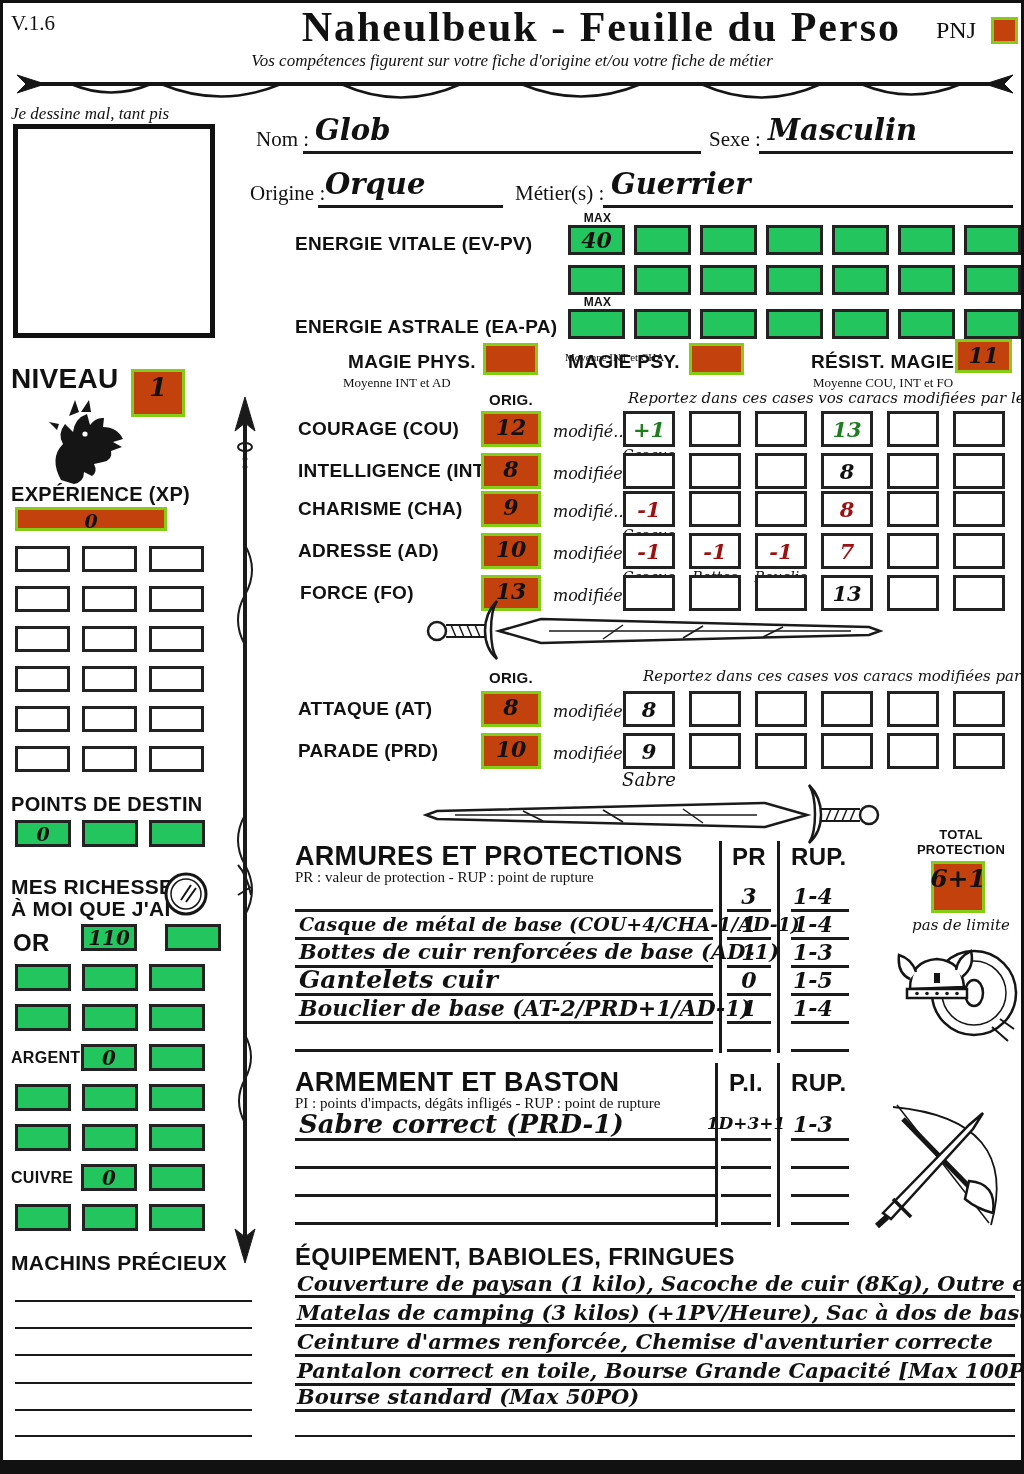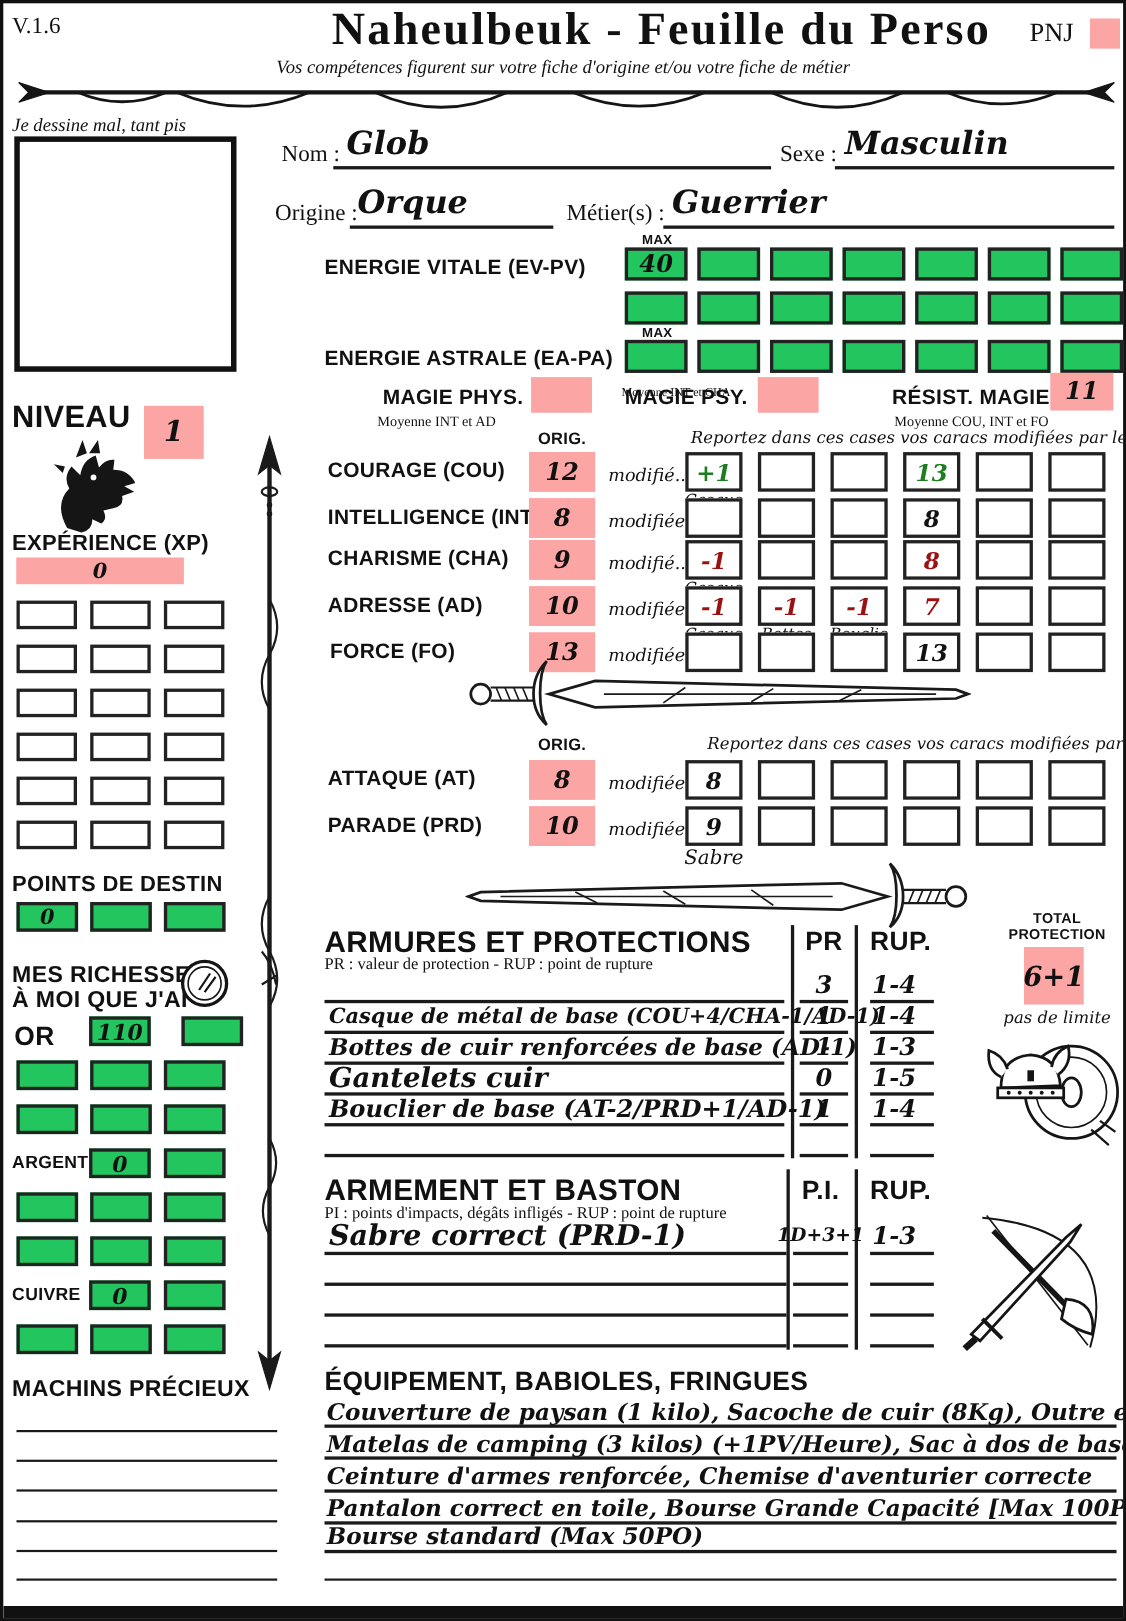--- a/index.html
+++ b/index.html
@@ -5,22 +5,22 @@
   html,body{margin:0;padding:0;background:#fff;}
   #sheet{position:relative;width:1024px;height:1474px;background:#fff;color:#111;
          font-family:"Liberation Sans",sans-serif;box-sizing:border-box;
          border:3px solid #111;overflow:hidden;}
   .abs{position:absolute;}
   .head{font-family:"Liberation Sans",sans-serif;font-weight:800;letter-spacing:.3px;white-space:nowrap;}
   .serif{font-family:"Liberation Serif",serif;white-space:nowrap;text-align:right;}
   .it{font-style:italic;}
   .scr{font-family:"DejaVu Serif",serif;font-style:italic;white-space:nowrap;}
   .hw{font-family:"DejaVu Serif",serif;font-style:italic;font-weight:700;white-space:nowrap;}
-  .bx{position:absolute;border:3px solid #fca5a5;box-sizing:border-box;background:#fca5a5;
-      display:flex;align-items:center;justify-content:center;}
+  .bx{position:absolute;border:3px solid #84cc16;box-sizing:border-box;background:#c2410c;
+      display:flex;justify-content:center;}
   .frow{position:absolute;display:flex;}
   .frow .b{border:3px solid #222;box-sizing:border-box;background:#22c55e;
            display:flex;align-items:center;justify-content:center;}
   .b57{width:57px;height:30px;}
   .b56{width:56px;height:27px;}
   .cellrow{position:absolute;left:620px;display:flex;gap:14px;}
   .cellrow .cell{width:52px;height:36px;border:3px solid #222;box-sizing:border-box;background:#fff;
                  display:flex;align-items:center;justify-content:center;}
   .g3{position:absolute;display:grid;grid-template-columns:repeat(3,55px);gap:14px 12px;}
   .g3 .gb{height:26px;border:3px solid #222;box-sizing:border-box;background:#fff;}

